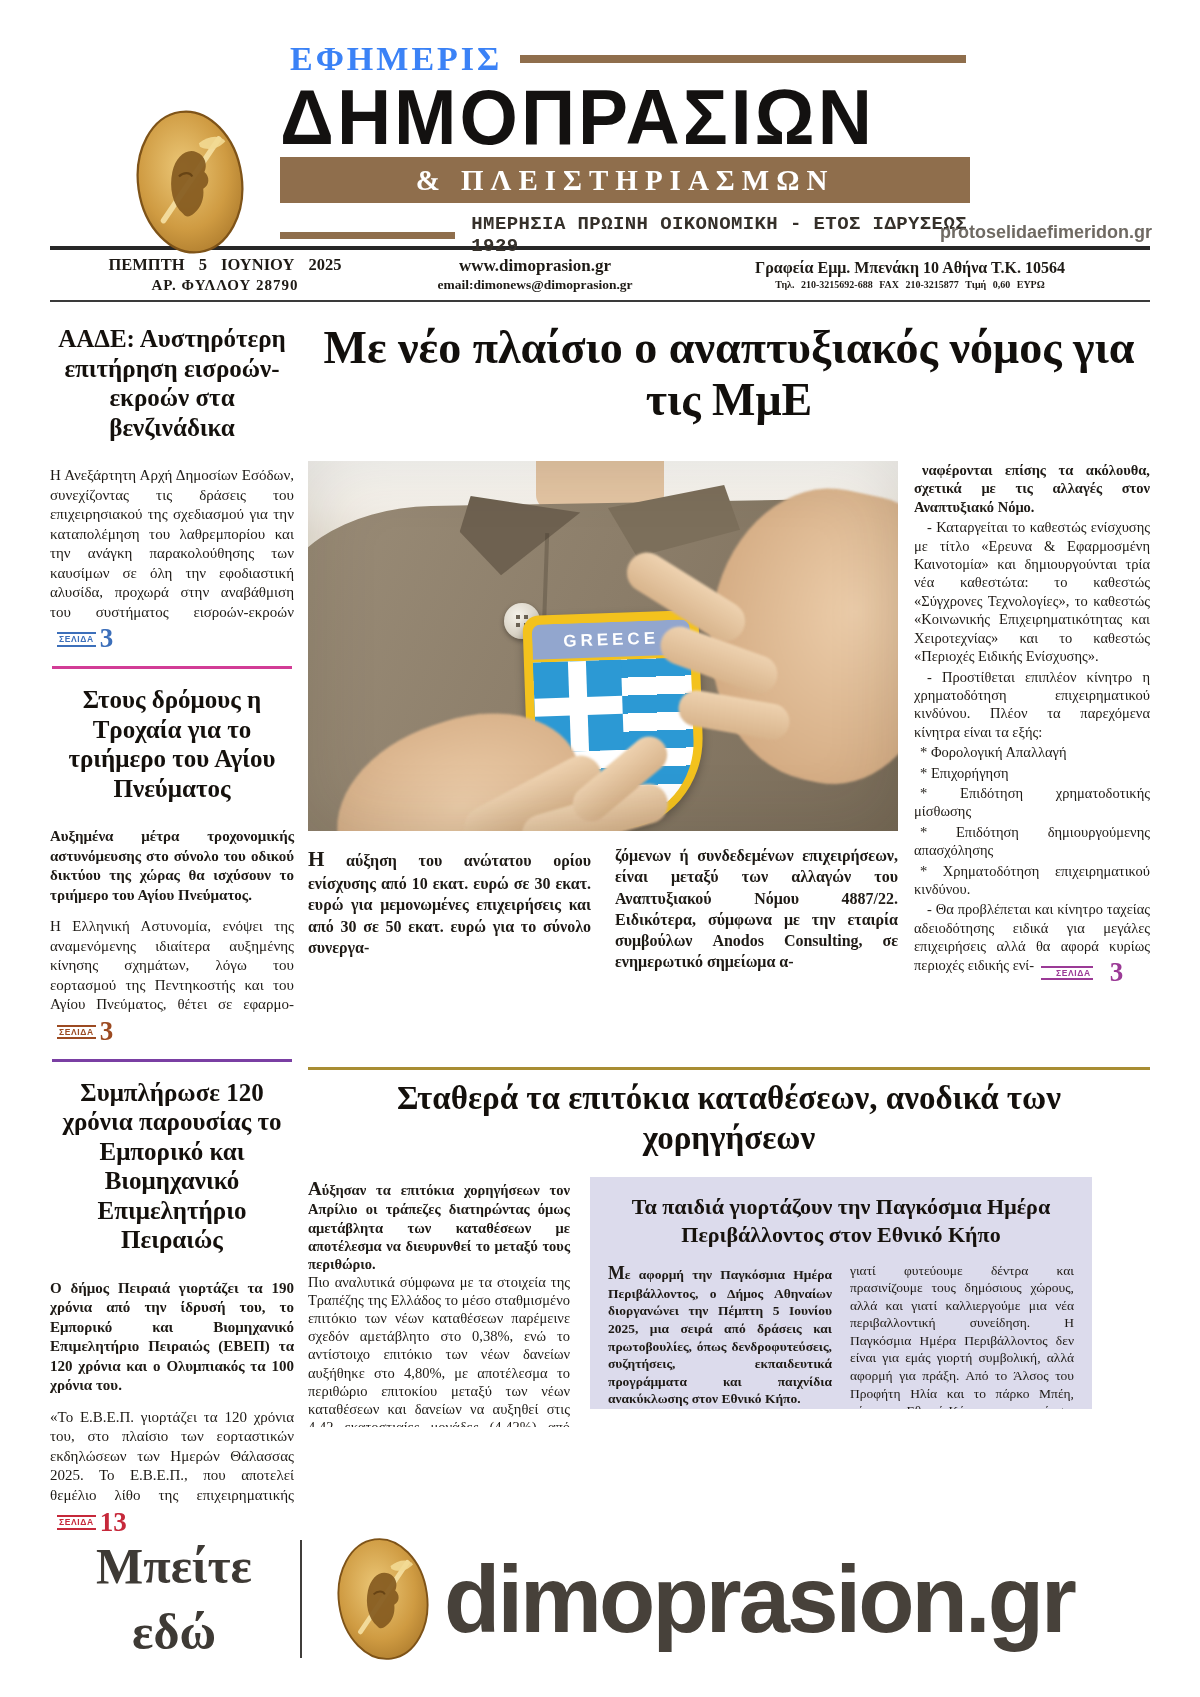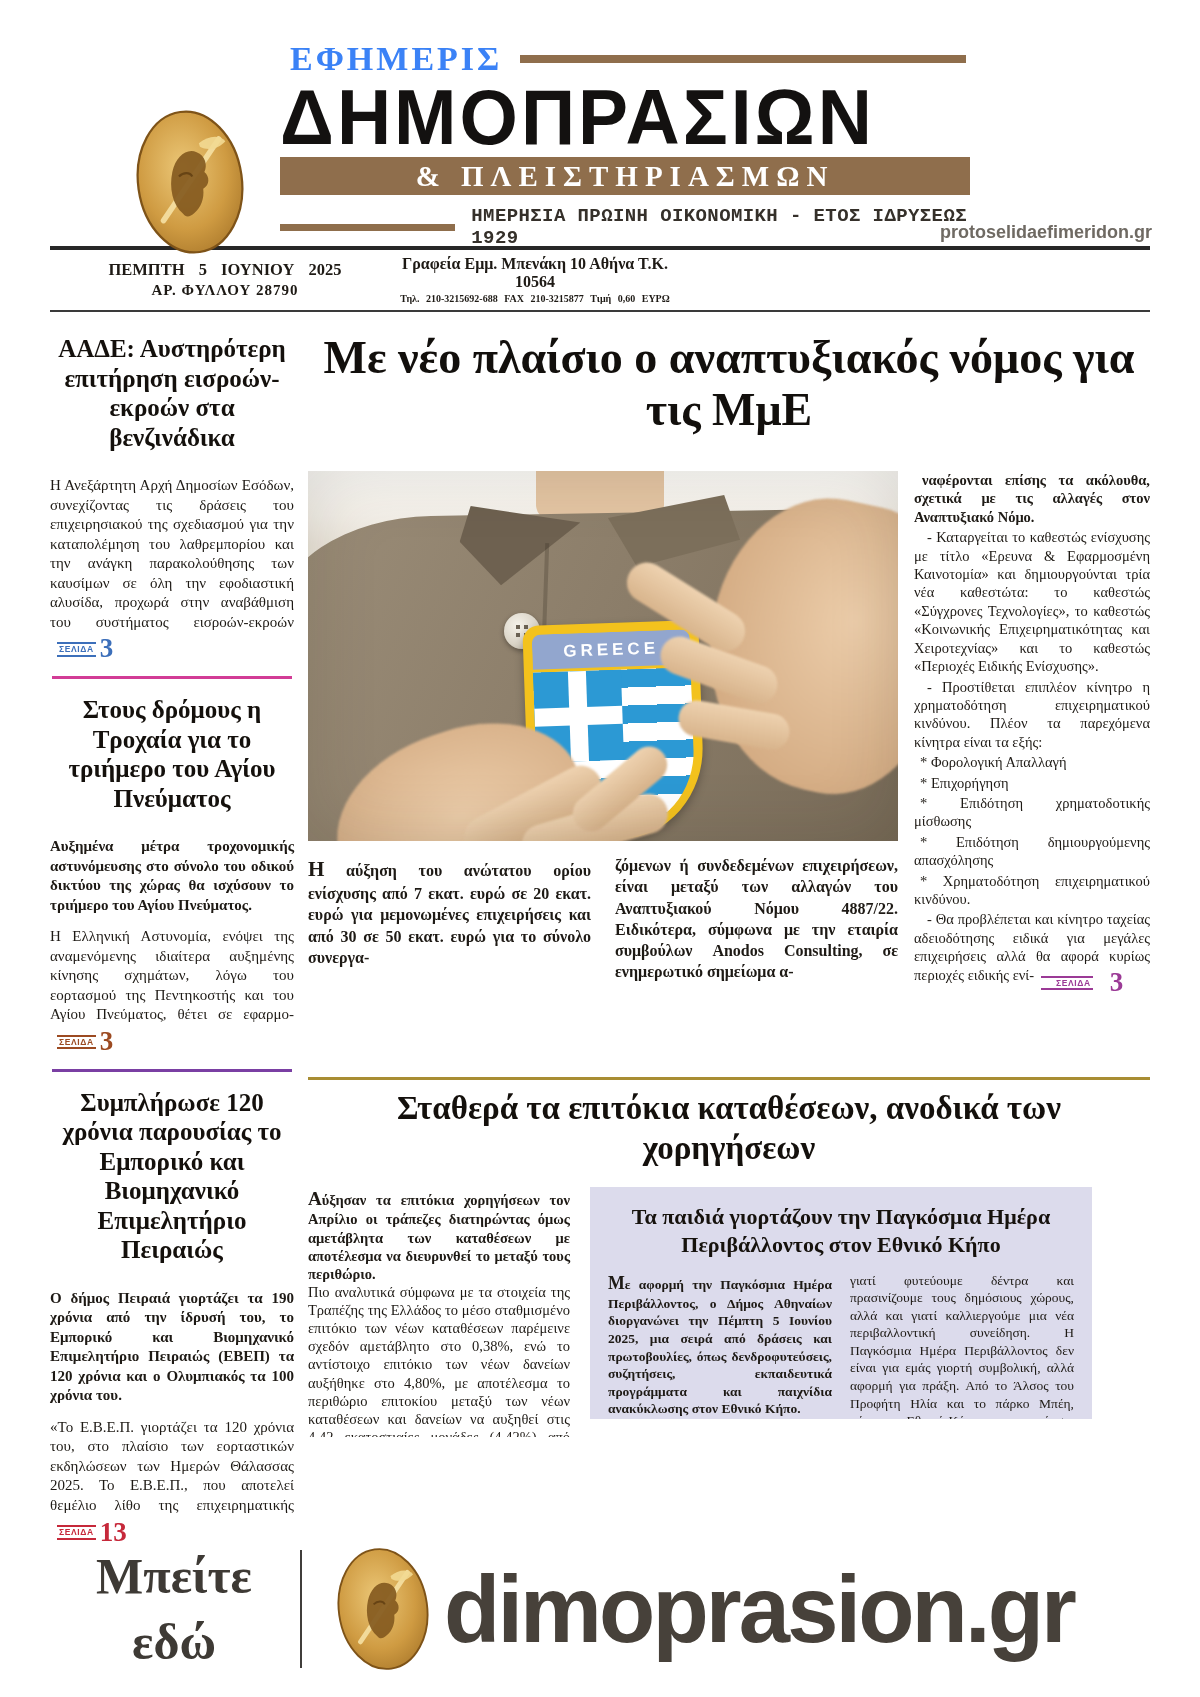--- a/index.html
+++ b/index.html
@@ -12,21 +12,21 @@
   .masthead{position:relative;padding-top:40px;height:246px;box-sizing:border-box;}
   .coin-main{position:absolute;left:132px;top:108px;width:116px;height:148px;}
   .coinsvg{width:100%;height:100%;display:block;}
   .mh-text{margin-left:280px;width:690px;}
   .mh-kicker-row{display:flex;align-items:center;}
   .mh-kicker{font-weight:700;font-size:34px;letter-spacing:3px;color:#3b82f6;margin-left:10px;}
   .mh-bar{flex:1;height:8px;margin-left:18px;margin-right:4px;}
   .mh-title{font-family:"Liberation Sans","DejaVu Sans",sans-serif;font-weight:700;
             font-size:75px;letter-spacing:3px;line-height:1.0;color:#131110;white-space:nowrap;
             transform:scaleY(1.04);transform-origin:left top;}
-  .mh-band{height:38px;display:flex;align-items:center;justify-content:center;margin-top:4px;}
+  .mh-band{height:46px;display:flex;align-items:center;justify-content:center;margin-top:4px;}
   .mh-band span{color:#fff;font-weight:700;font-size:29px;letter-spacing:7px;}
   .mh-tagline-row{display:flex;align-items:center;margin-top:10px;}
   .mh-bar2{width:195px;height:7px;margin-right:16px;}
   .mh-tagline{font-family:Liberation Mono, monospace;font-weight:700;
               font-size:19px;color:#35302a;letter-spacing:0.4px;}
   .credit{position:absolute;right:48px;top:222px;font-family:"Liberation Sans","DejaVu Sans",sans-serif;
           font-weight:700;font-size:18px;color:#6f6a63;}
 
   
   .rule-thick{height:4px;background:#272727;}
@@ -188,20 +188,24 @@
   </header>
 
   <div class="inner">
       <div class="rule-thick"></div>
     </div>
   <div class="inner dateline">
     <div class="dl-left">
       <div class="dl-day">ΠΕΜΠΤΗ 5 ΙΟΥΝΙΟΥ 2025</div>
       <div class="dl-issue">ΑΡ. ΦΥΛΛΟΥ 28790</div>
     </div>
+    <div class="dl-center">
+      <div class="dl-site">www.dimoprasion.gr</div>
+      <div class="dl-email">email:dimonews@dimoprasion.gr</div>
+    </div>
     <div class="dl-right">
       <div class="dl-addr">Γραφεία Εμμ. Μπενάκη 10 Αθήνα Τ.Κ. 10564</div>
       <div class="dl-phone">Τηλ. 210-3215692-688 FAX 210-3215877 Τιμή 0,60 ΕΥΡΩ</div>
     </div>
   </div>
   <div class="inner">
       <div class="rule-thin"></div>
     </div>
 
   <div class="inner content">
@@ -268,21 +272,21 @@
             <div class="skin ph-finger-r2"></div>
             <div class="skin ph-finger-r3"></div>
             <div class="ph-hand-l"></div>
             <div class="skin ph-finger-l1"></div>
             <div class="skin ph-finger-l2"></div>
             <div class="skin ph-thumb-l"></div>
             <div class="ph-shade"></div>
           </div>
 
           <div class="caption">
-            <p class="bigcap">Η αύξηση του ανώτατου ορίου ενίσχυσης από 7 εκατ. ευρώ σε 20 εκατ. ευρώ για μεμονωμένες επιχειρήσεις και από 30 σε 50 εκατ. ευρώ για το σύνολο συνεργα-</p>
+            <p class="bigcap">Η αύξηση του ανώτατου ορίου ενίσχυσης από 10 εκατ. ευρώ σε 30 εκατ. ευρώ για μεμονωμένες επιχειρήσεις και από 30 σε 50 εκατ. ευρώ για το σύνολο συνεργα-</p>
             <p>ζόμενων ή συνδεδεμένων επιχειρήσεων, είναι μεταξύ των αλλαγών του Αναπτυξιακού Νόμου 4887/22. Ειδικότερα, σύμφωνα με την εταιρία συμβούλων Anodos Consulting, σε ενημερωτικό σημείωμα α-</p>
           </div>
         </div>
 
         <div class="rightcol">
           <p class="lead">ναφέρονται επίσης τα ακόλουθα, σχετικά με τις αλλαγές στον Αναπτυξιακό Νόμο.</p>
           <p>- Καταργείται το καθεστώς ενίσχυσης με τίτλο «Ερευνα &amp; Εφαρμοσμένη Καινοτομία» και δημιουργούνται τρία νέα καθεστώτα: το καθεστώς «Σύγχρονες Τεχνολογίες», το καθεστώς «Κοινωνικής Επιχειρηματικότητας και Χειροτεχνίας» και το καθεστώς «Περιοχές Ειδικής Ενίσχυσης».</p>
           <p>- Προστίθεται επιπλέον κίνητρο η χρηματοδότηση επιχειρηματικού κινδύνου. Πλέον τα παρεχόμενα κίνητρα είναι τα εξής:</p>
           <p class="b">* Φορολογική Απαλλαγή</p>
           <p class="b">* Επιχορήγηση</p>

